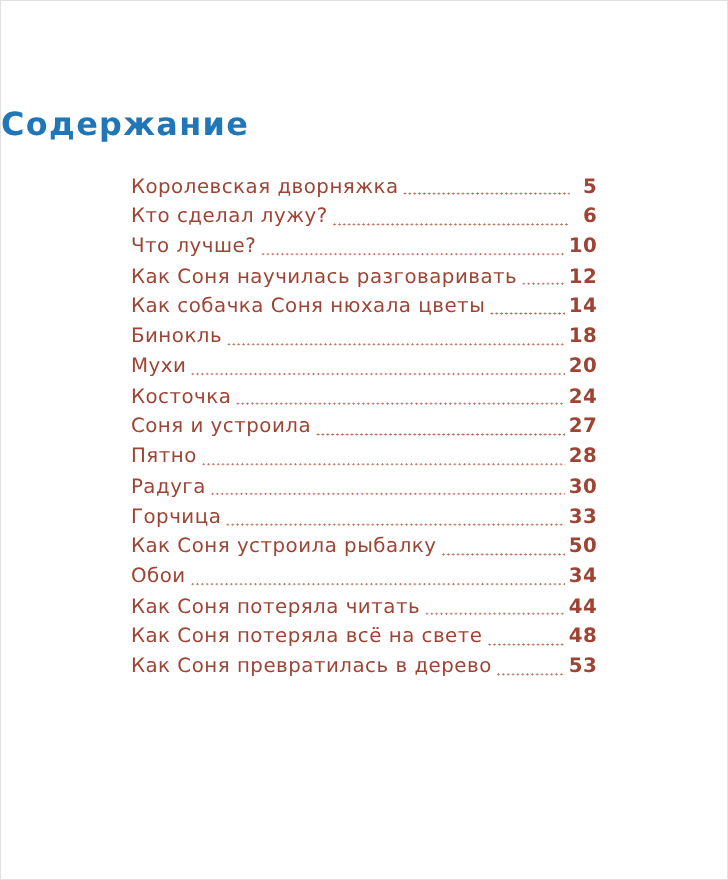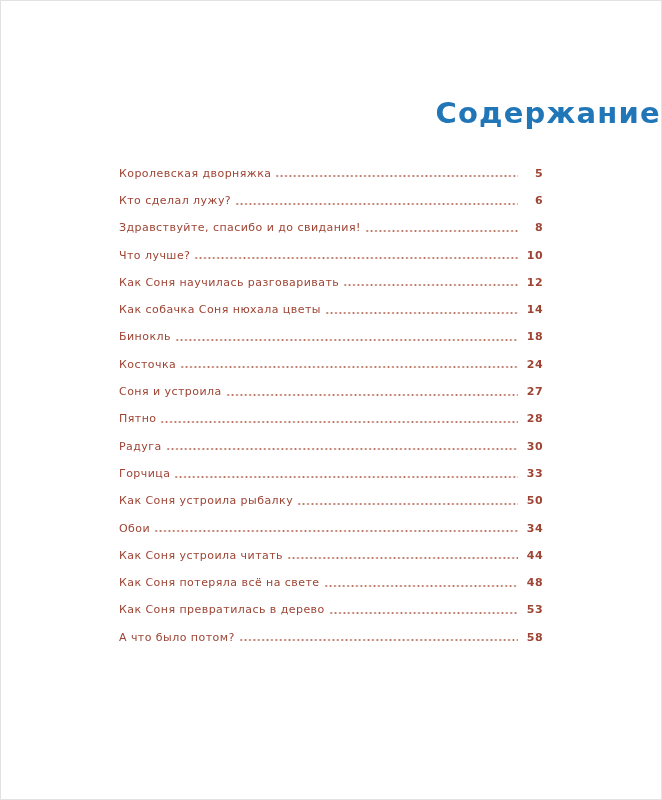--- a/index.html
+++ b/index.html
@@ -21,21 +21,21 @@
     box-sizing: border-box;
     border: 1px solid #e2e2e2;
     background: #ffffff;
   }
 
   .toc-title {
     position: absolute;
     left: 0;
     right: 0;
     top: 98px;
-    text-align: right;
+    text-align: left;
     font-family: "DejaVu Sans", sans-serif;
     font-size: 29px;
     font-weight: bold;
     letter-spacing: 1.2px;
     color: #2176b8;
     line-height: 1;
     white-space: nowrap;
   }
 
   .toc-list {
@@ -47,21 +47,21 @@
     padding: 0;
     list-style: none;
   }
 
   .toc-row {
     display: flex;
     align-items: flex-end;
     height: 27.3px;
     color: #9e4434;
     font-family: "DejaVu Sans", sans-serif;
-    font-size: 11px;
+    font-size: 18px;
     letter-spacing: 0.45px;
     white-space: nowrap;
   }
 
   .toc-label {
     flex: 0 0 auto;
     padding-right: 4px;
     line-height: 1.15;
   }
 
@@ -108,43 +108,43 @@
         <span class="toc-label">Королевская дворняжка</span>
         <span class="toc-leader"></span>
         <span class="toc-page">5</span>
       </li>
       <li class="toc-row">
         <span class="toc-label">Кто сделал лужу?</span>
         <span class="toc-leader"></span>
         <span class="toc-page">6</span>
       </li>
       <li class="toc-row">
-        <span class="toc-label">Здравствуйте, спасибо и до свидания!</span>
-        <span class="toc-leader"></span>
-        <span class="toc-page">8</span>
-      </li>
-      <li class="toc-row">
         <span class="toc-label">Что лучше?</span>
         <span class="toc-leader"></span>
         <span class="toc-page">10</span>
       </li>
       <li class="toc-row">
         <span class="toc-label">Как Соня научилась разговаривать</span>
         <span class="toc-leader"></span>
         <span class="toc-page">12</span>
       </li>
       <li class="toc-row">
         <span class="toc-label">Как собачка Соня нюхала цветы</span>
         <span class="toc-leader"></span>
         <span class="toc-page">14</span>
       </li>
       <li class="toc-row">
         <span class="toc-label">Бинокль</span>
         <span class="toc-leader"></span>
         <span class="toc-page">18</span>
+      </li>
+      <li class="toc-row">
+        <span class="toc-label">Мухи</span>
+        <span class="toc-leader"></span>
+        <span class="toc-page">20</span>
       </li>
       <li class="toc-row">
         <span class="toc-label">Косточка</span>
         <span class="toc-leader"></span>
         <span class="toc-page">24</span>
       </li>
       <li class="toc-row">
         <span class="toc-label">Соня и устроила</span>
         <span class="toc-leader"></span>
         <span class="toc-page">27</span>
@@ -168,34 +168,29 @@
         <span class="toc-label">Как Соня устроила рыбалку</span>
         <span class="toc-leader"></span>
         <span class="toc-page">50</span>
       </li>
       <li class="toc-row">
         <span class="toc-label">Обои</span>
         <span class="toc-leader"></span>
         <span class="toc-page">34</span>
       </li>
       <li class="toc-row">
-        <span class="toc-label">Как Соня устроила читать</span>
+        <span class="toc-label">Как Соня потеряла читать</span>
         <span class="toc-leader"></span>
         <span class="toc-page">44</span>
       </li>
       <li class="toc-row">
         <span class="toc-label">Как Соня потеряла всё на свете</span>
         <span class="toc-leader"></span>
         <span class="toc-page">48</span>
       </li>
       <li class="toc-row">
         <span class="toc-label">Как Соня превратилась в дерево</span>
         <span class="toc-leader"></span>
         <span class="toc-page">53</span>
       </li>
-      <li class="toc-row">
-        <span class="toc-label">А что было потом?</span>
-        <span class="toc-leader"></span>
-        <span class="toc-page">58</span>
-      </li>
     </ul>
 
 </div>
 
 </body></html>

